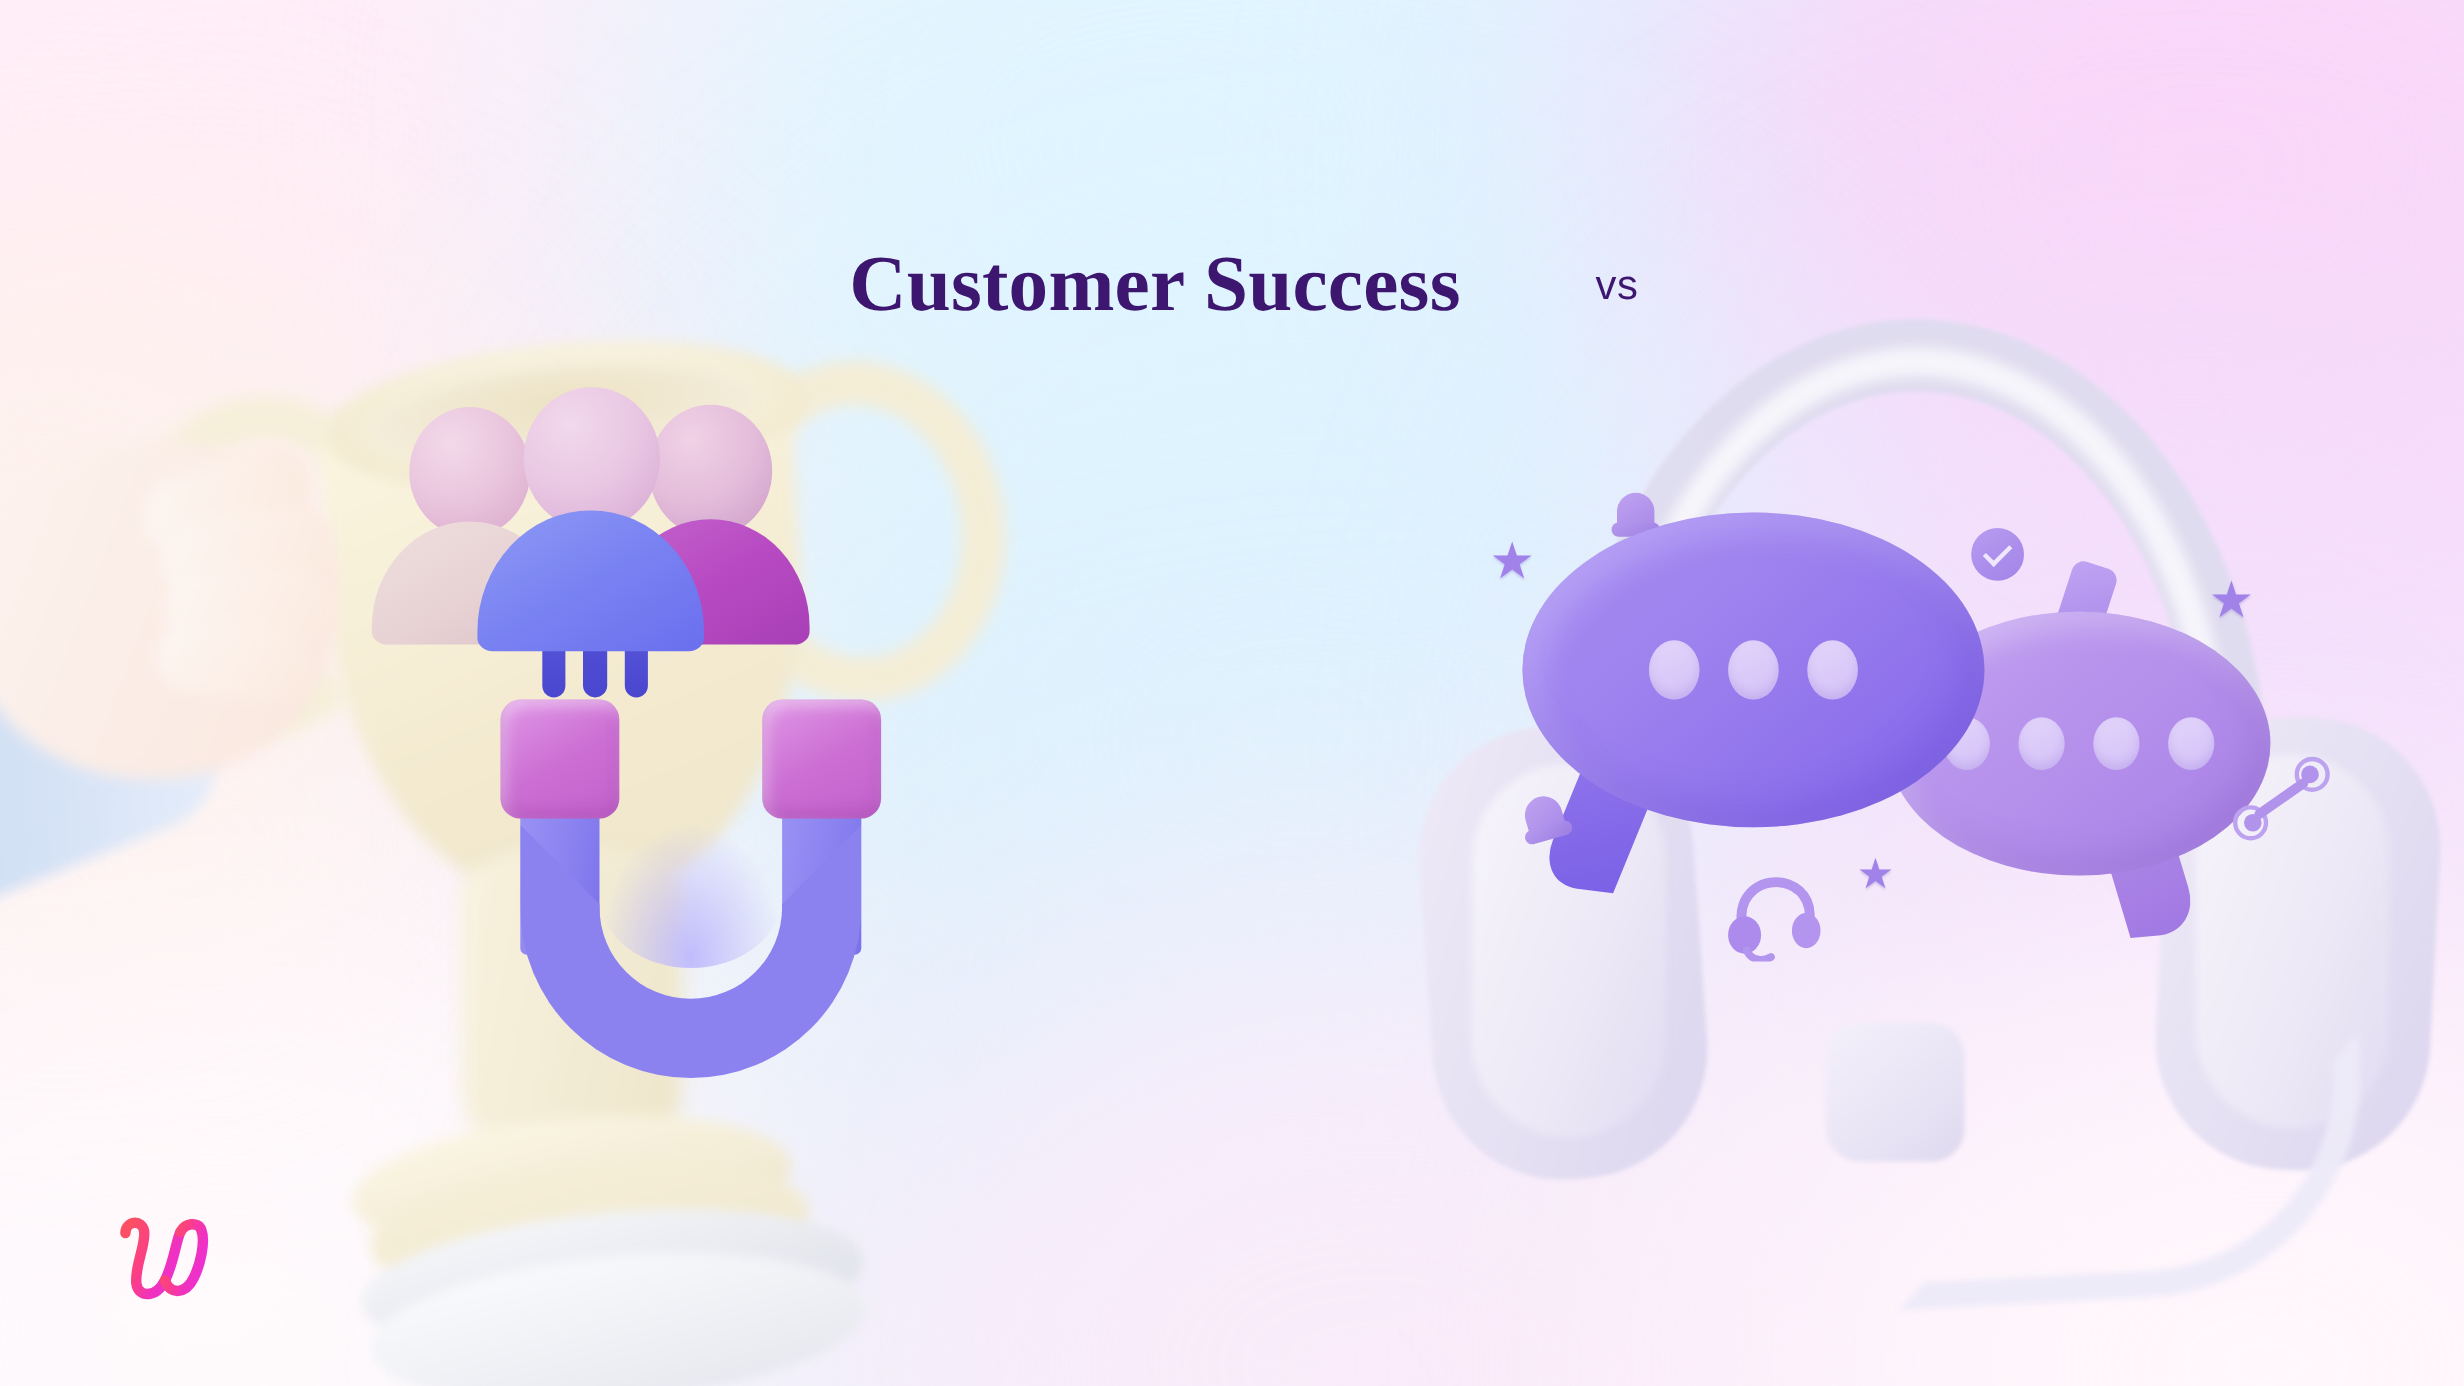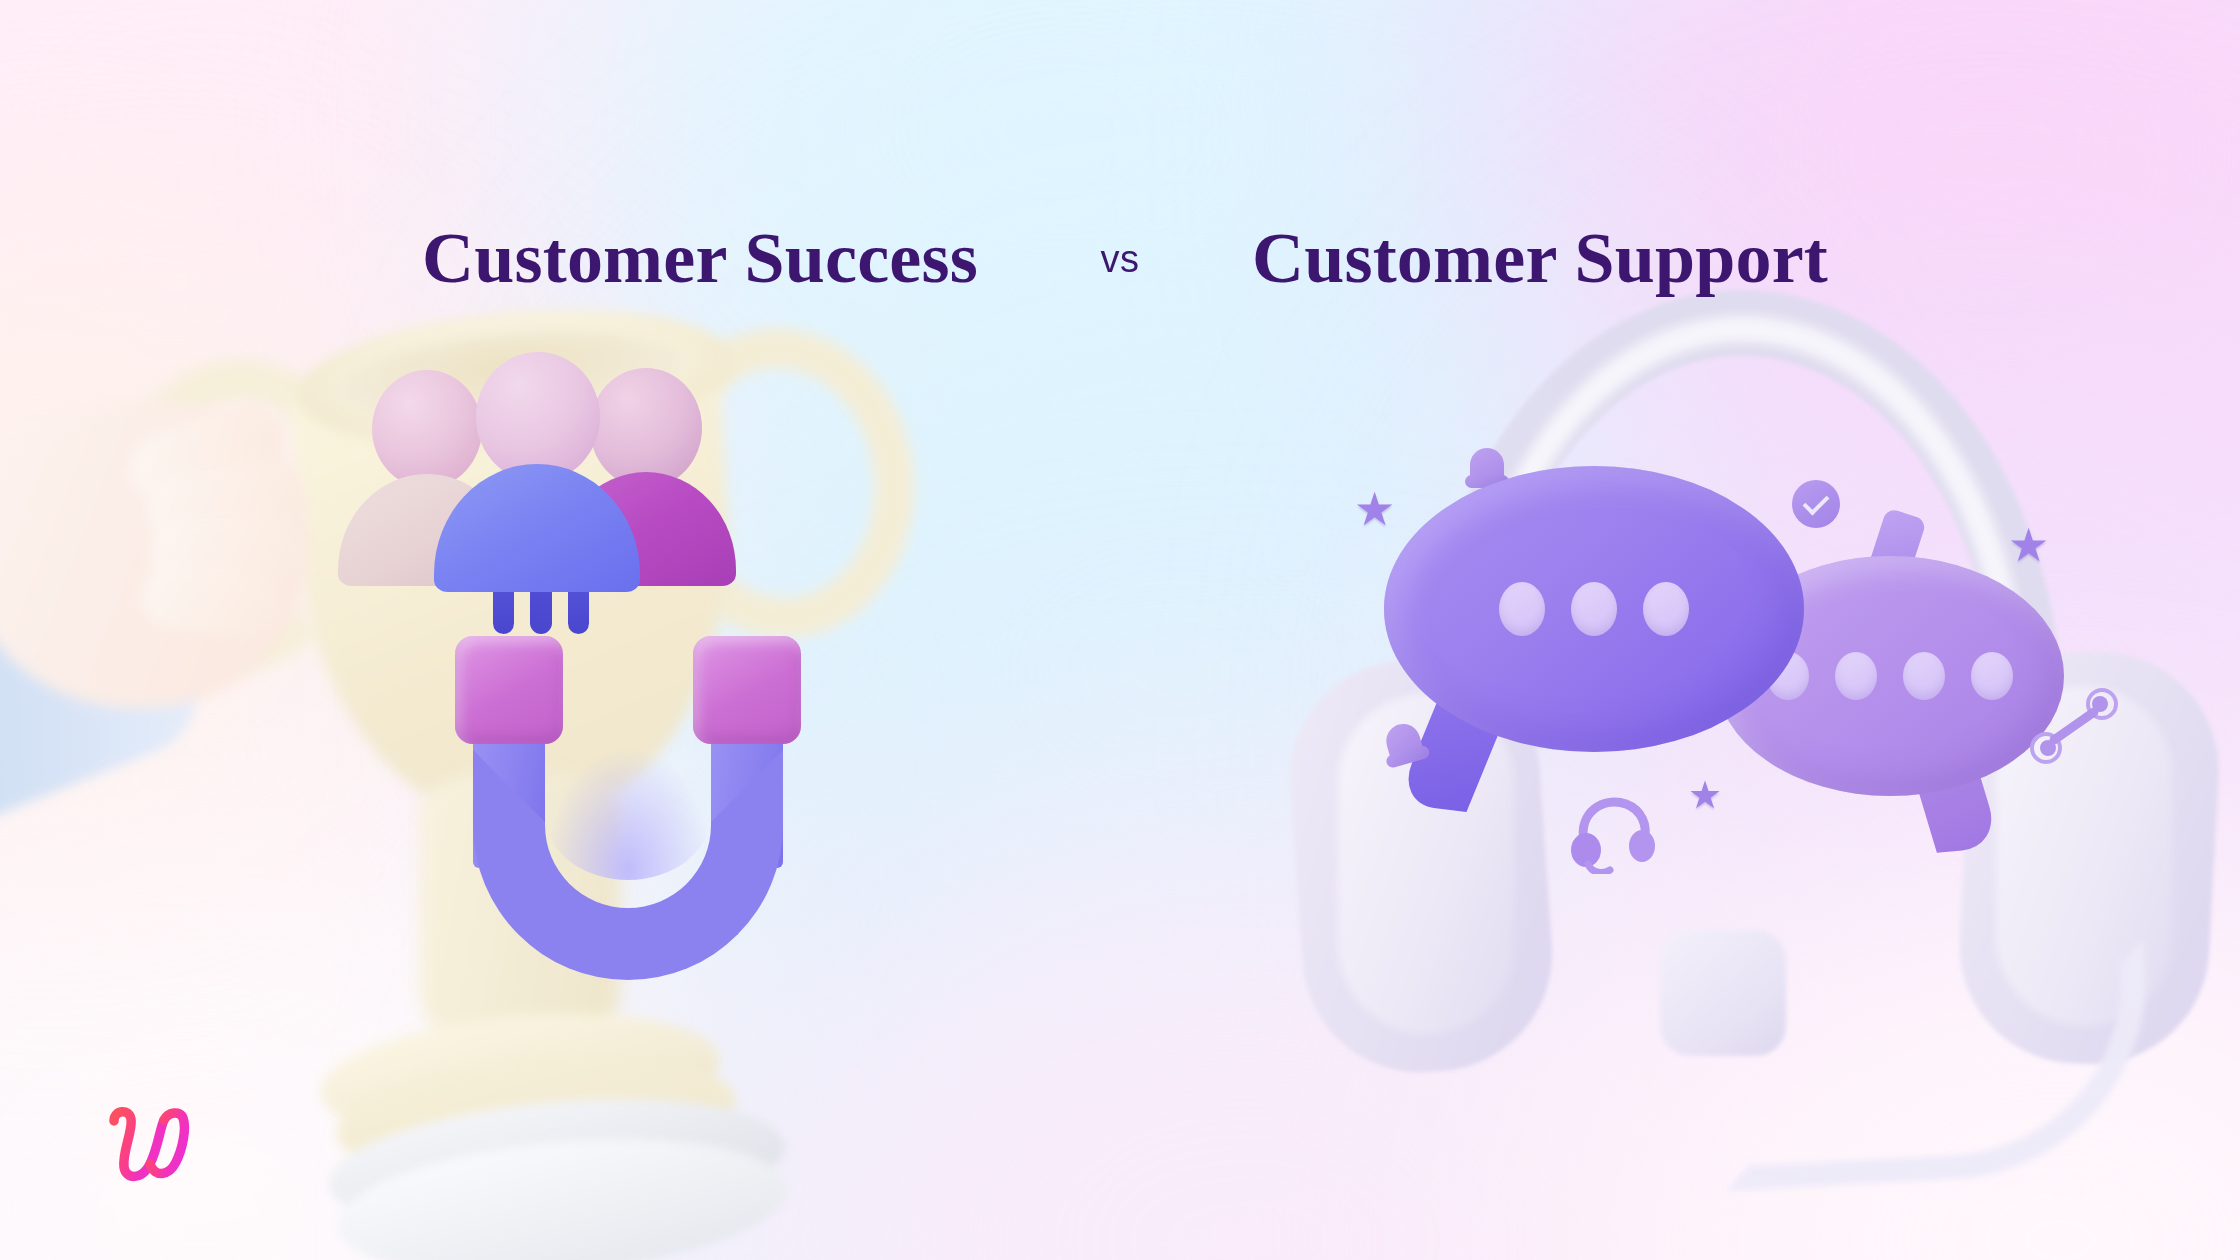--- a/index.html
+++ b/index.html
@@ -568,21 +568,20 @@
         <circle cx="82" cy="30" r="14" fill="none" stroke="#bda3ef" stroke-width="4"></circle>
         <circle cx="80" cy="30" r="8" fill="#b193ec"></circle>
         <path d="M34 66 L74 38" stroke="#b193ec" stroke-width="9" stroke-linecap="round"></path>
       </svg>
     </div>
   </div>
 
   <div class="headline-row">
     <div class="headline left">Customer Success</div>
     <div class="vs-word">vs</div>
-    <div class="headline right">Customer Support</div>
   </div>
 
   <div class="logo-w">
     <svg viewBox="0 0 110 110" width="110" height="110">
       <defs>
         <linearGradient id="wgrad" x1="0" y1="0.2" x2="1" y2="0.8">
           <stop offset="0%" stop-color="#fb4f64"></stop>
           <stop offset="38%" stop-color="#fb3f86"></stop>
           <stop offset="70%" stop-color="#f032bd"></stop>
           <stop offset="100%" stop-color="#ec2fd9"></stop>

